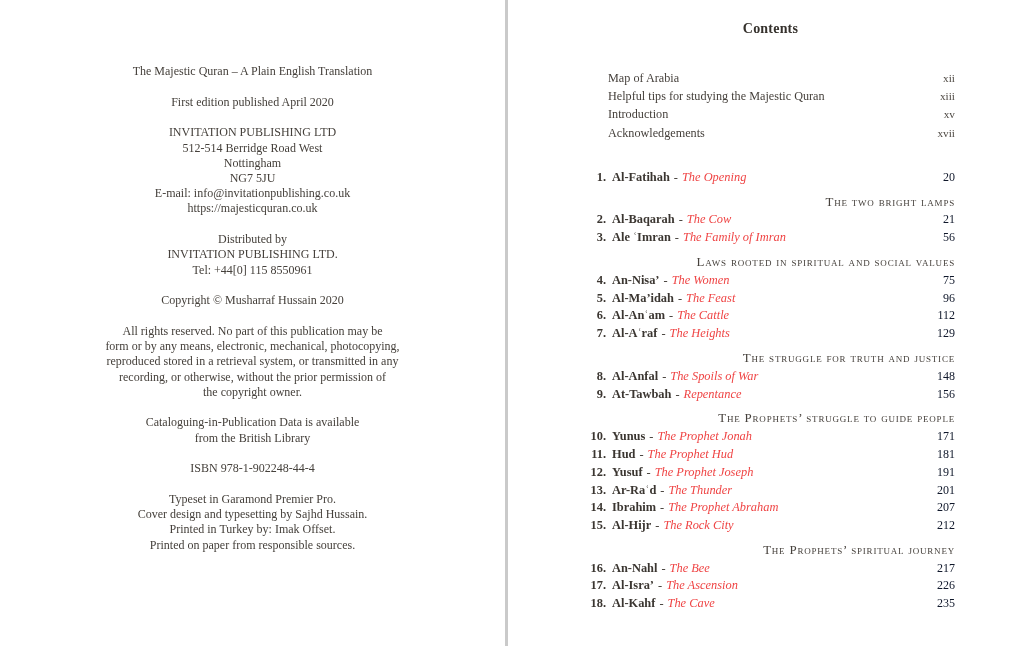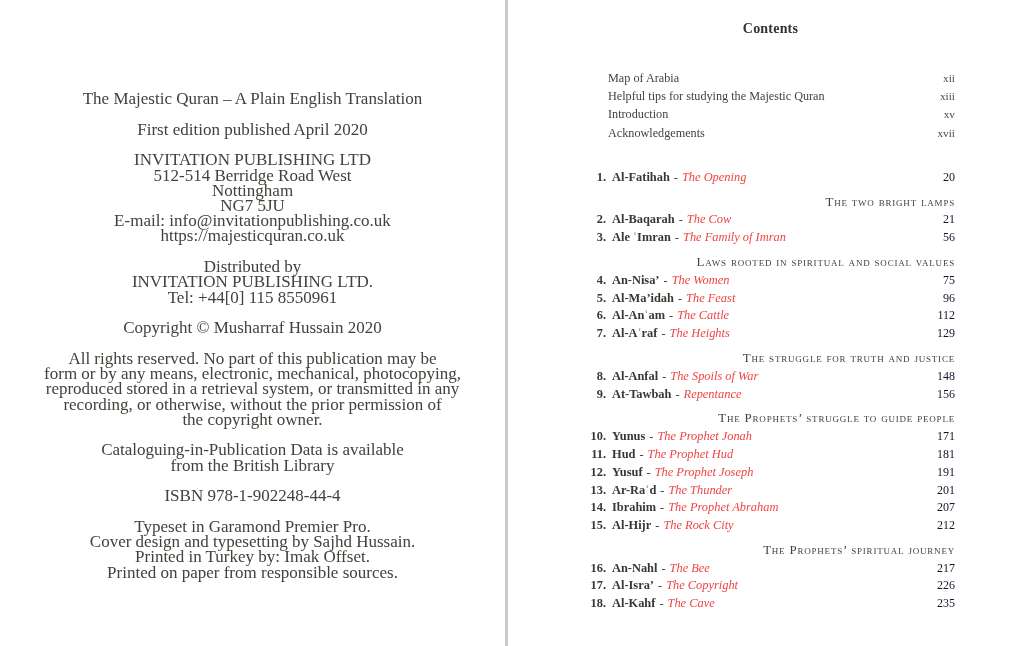--- a/index.html
+++ b/index.html
@@ -11,23 +11,22 @@
     font-family: "Liberation Serif", "DejaVu Serif", serif;
     color: #3e3a36;
     -webkit-font-smoothing: antialiased;
   }
 
   
   .left-page { position: absolute; left: 0; top: 0; width: 505px; height: 646px; }
   .left-text {
     position: absolute; top: 64px; left: 0; width: 505px;
     text-align: center;
-    font-size: 17px; line-height: 15.2px;
+    font-size: 12px; line-height: 15.2px;
     color: #45403b;
-    margin-top: 27px;
   }
   .block { margin-bottom: 15.5px; }
 
   
   .divider {
     position: absolute; left: 505px; top: 0;
     width: 3px; height: 646px;
     background: #cacaca;
   }
 
@@ -268,21 +267,21 @@
           <span class="toc-num">16.</span>
           <span class="toc-name">An-Nahl</span>
           <span class="toc-sep">-</span>
           <span class="toc-title">The Bee</span>
           <span class="toc-page">217</span>
         </div>
         <div class="toc-row">
           <span class="toc-num">17.</span>
           <span class="toc-name">Al-Isra’</span>
           <span class="toc-sep">-</span>
-          <span class="toc-title">The Copyright</span>
+          <span class="toc-title">The Ascension</span>
           <span class="toc-page">226</span>
         </div>
         <div class="toc-row">
           <span class="toc-num">18.</span>
           <span class="toc-name">Al-Kahf</span>
           <span class="toc-sep">-</span>
           <span class="toc-title">The Cave</span>
           <span class="toc-page">235</span>
         </div>
       </div>

